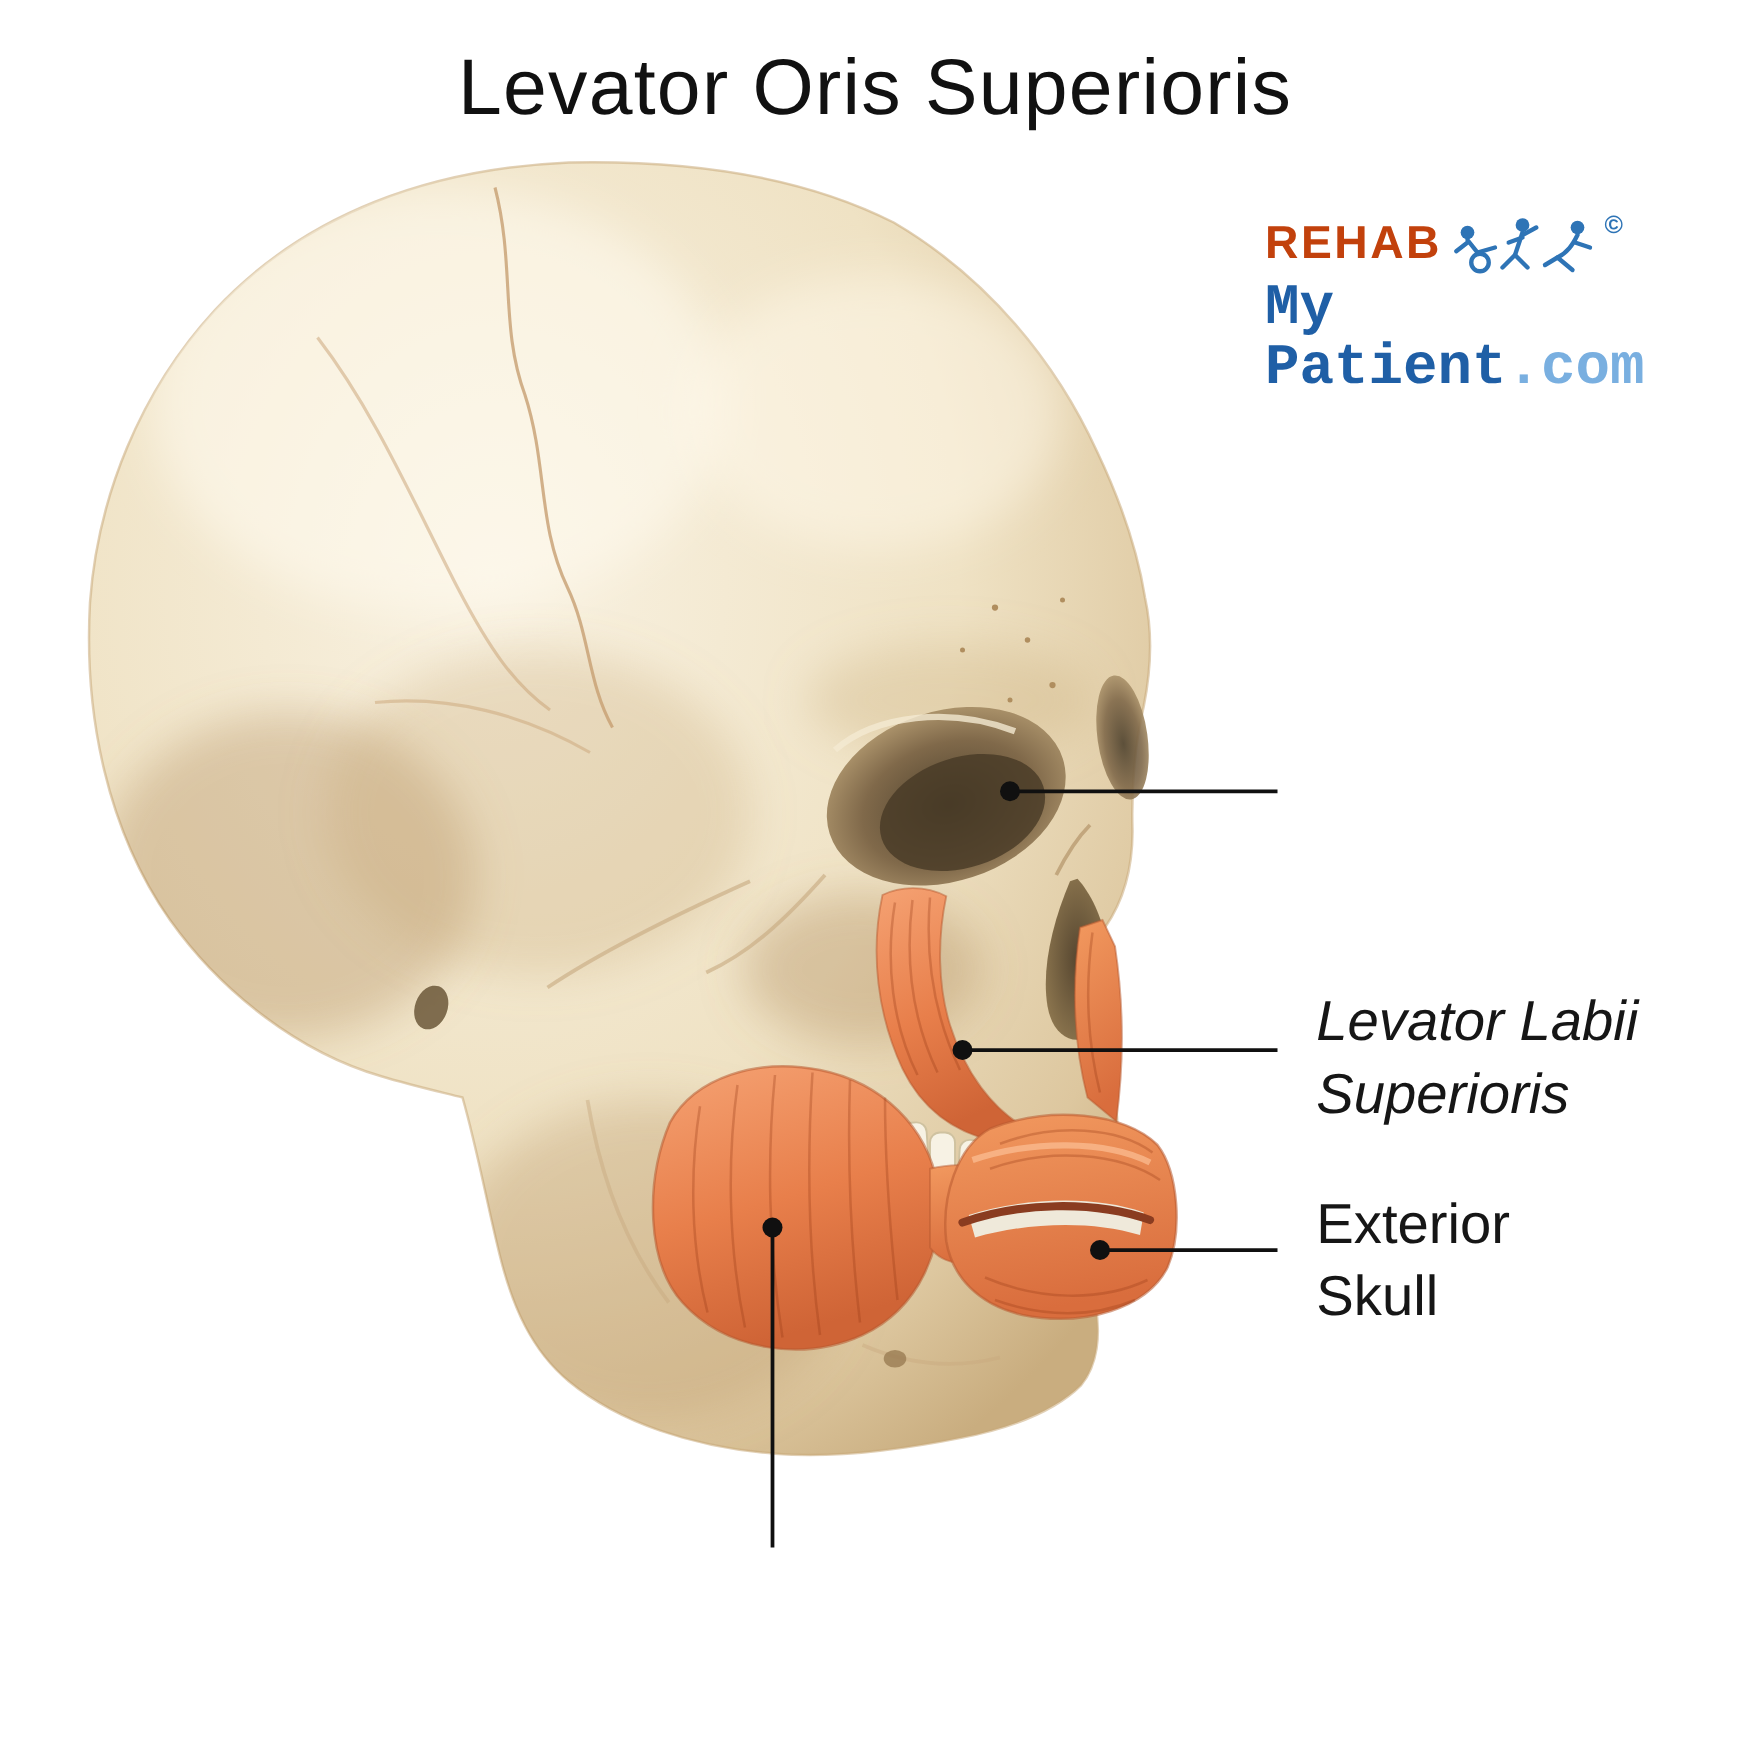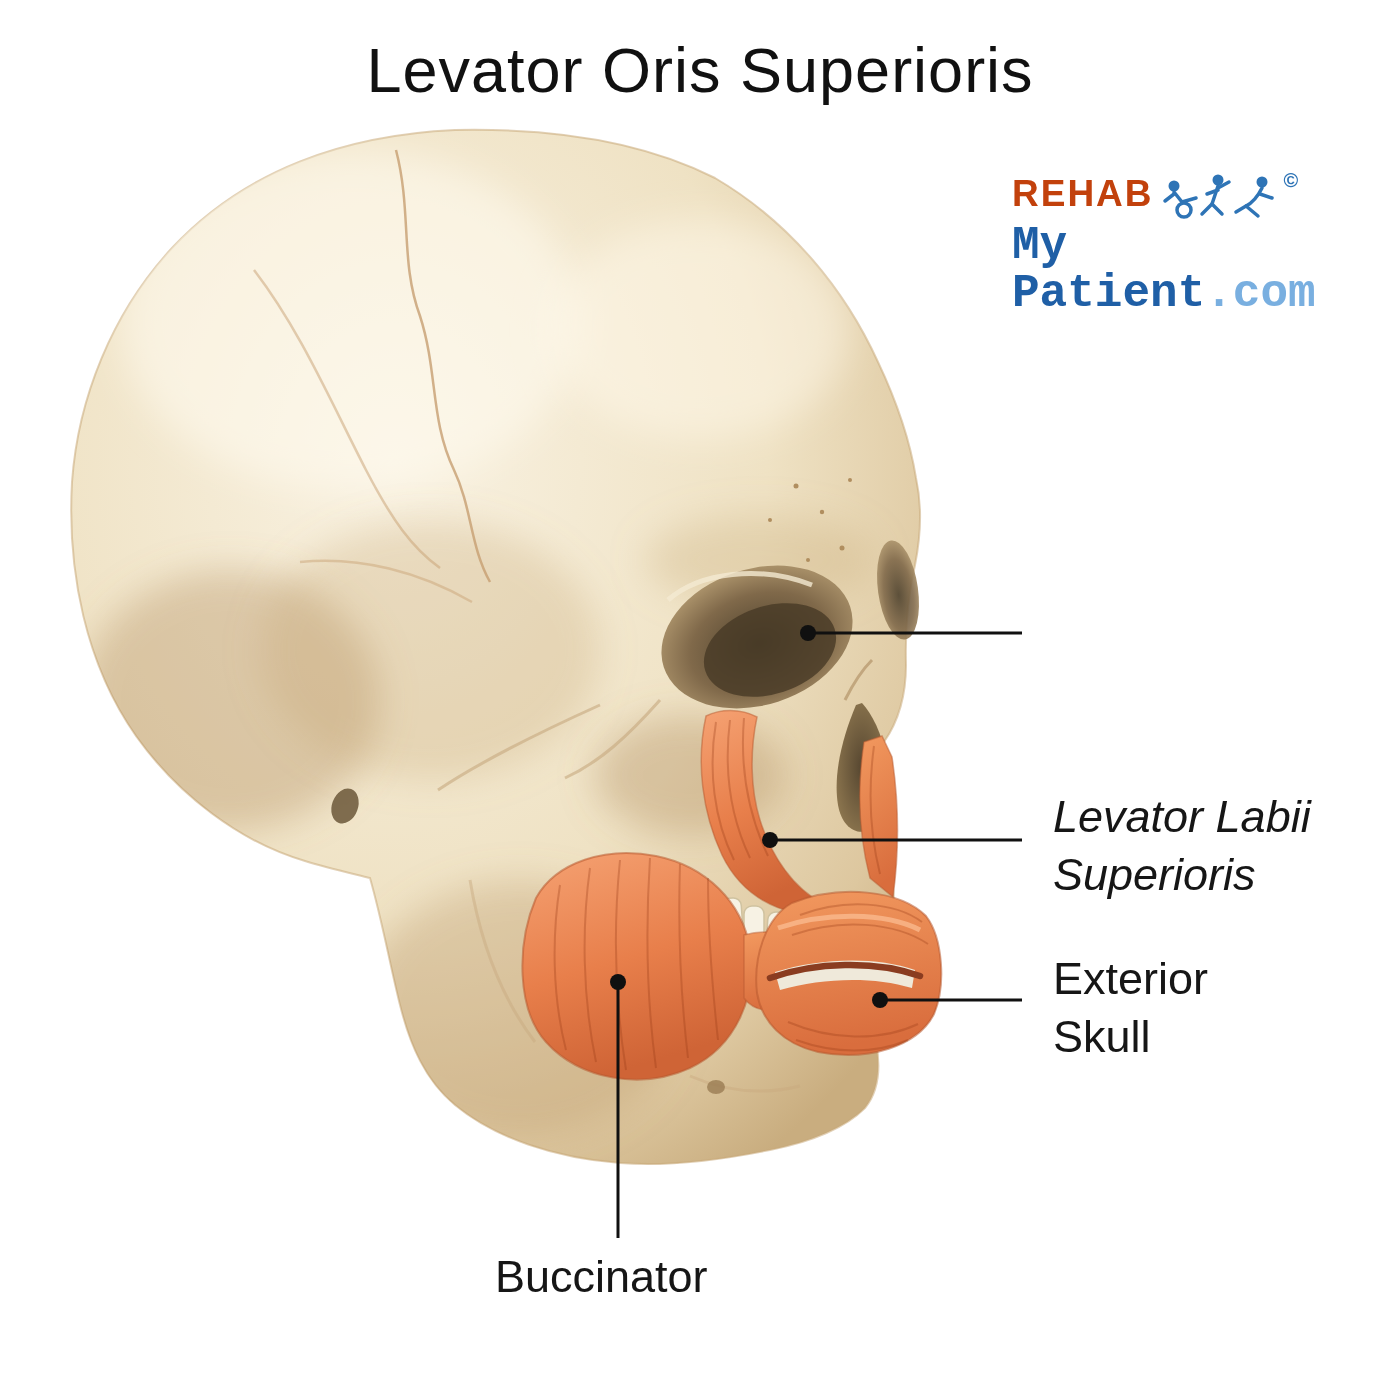--- a/index.html
+++ b/index.html
@@ -228,23 +228,20 @@
   </svg>
 
   <div class="label" style="left:1053px;top:788px;font-style:italic;">
     <span>Levator Labii</span>
     <span>Superioris</span>
   </div>
   <div class="label" style="left:1053px;top:950px;">
     <span>Exterior</span>
     <span>Skull</span>
   </div>
-  <div class="label" style="left:495px;top:1248px;">
-    <span>Buccinator</span>
-  </div>
 
   <div class="logo">
     <div class="logo-line1">
       <span class="logo-rehab">REHAB</span>
       <svg class="logo-figs" width="120" height="52" viewBox="0 0 120 52">
         <g stroke="#2e74b6" stroke-width="3.5" stroke-linecap="round" fill="none">
           <circle cx="12" cy="16" r="5.5" fill="#2e74b6" stroke="none"></circle>
           <path d="M 12,22 L 20,32 L 34,28"></path>
           <path d="M 12,24 L 3,31"></path>
           <circle cx="22" cy="40" r="7"></circle>

